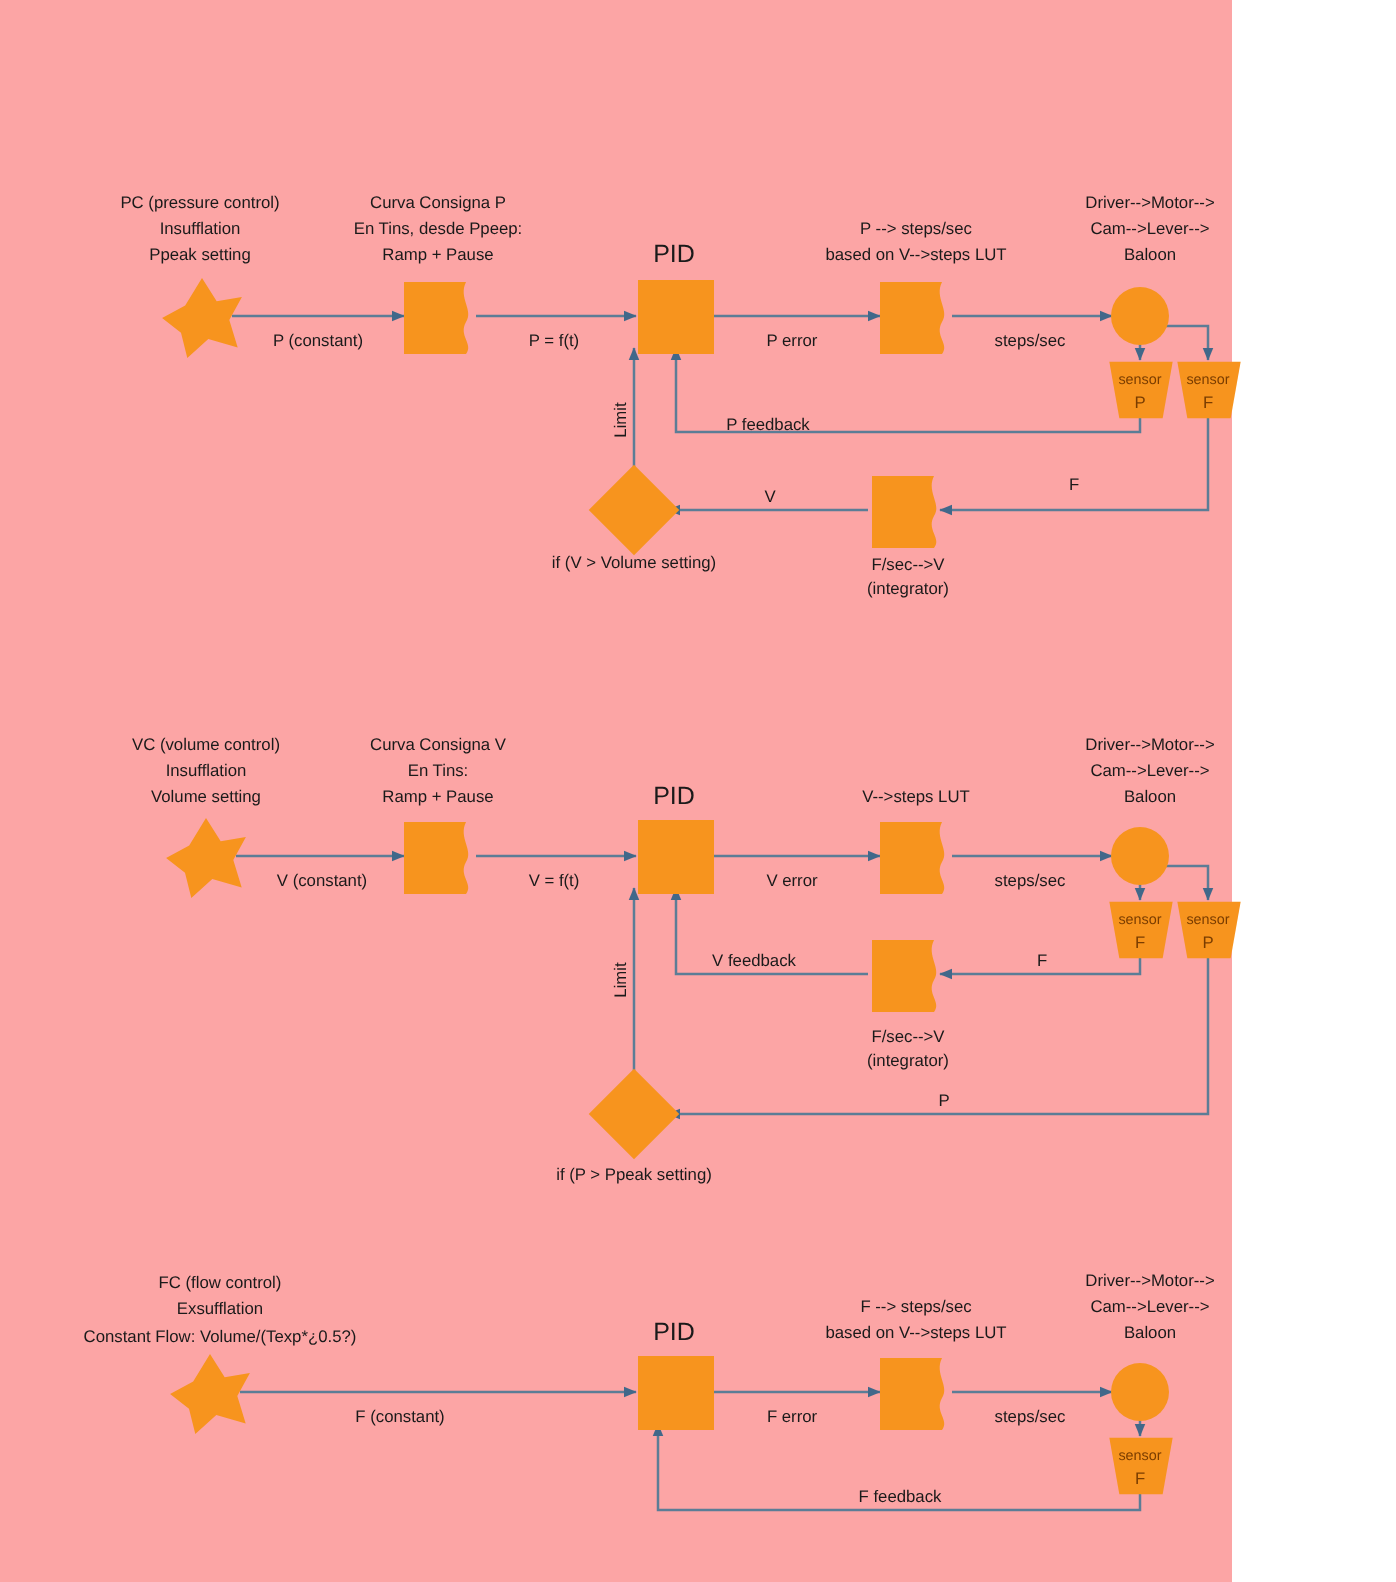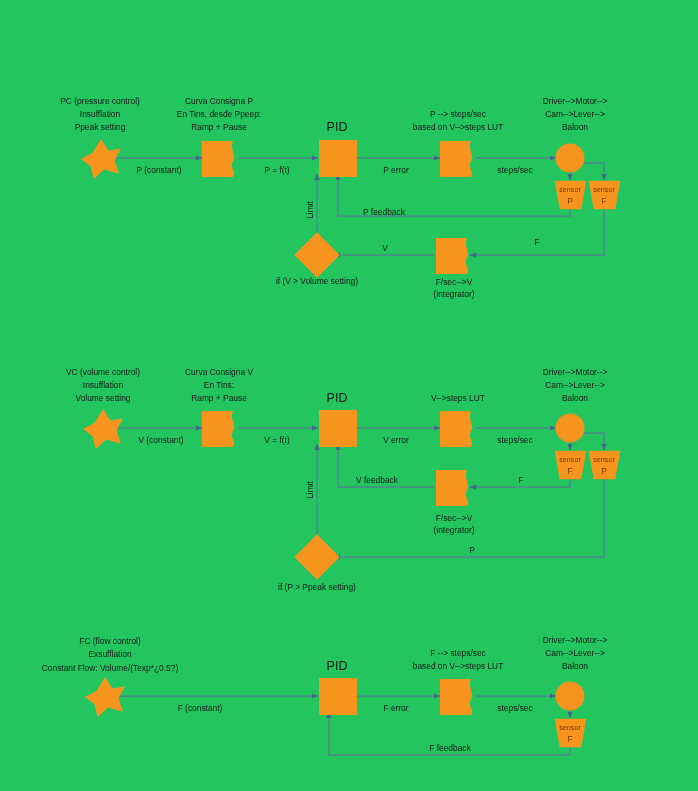--- a/index.html
+++ b/index.html
@@ -9,23 +9,23 @@
     background: #ffffff;
   }
   body {
     width: 698px;
     height: 791px;
     font-family: "Liberation Sans", sans-serif;
     overflow: hidden;
   }
   #diagram-root {
     position: relative;
-    width: 698px;
+    width: 616px;
     height: 791px;
-    background: #22c55e;
+    background: #fca5a5;
   }
   svg.flow-canvas {
     display: block;
     width: 698px;
     height: 791px;
   }
   text {
     font-family: "Liberation Sans", sans-serif;
     fill: #1a1a1a;
     font-size: 8.4px;

